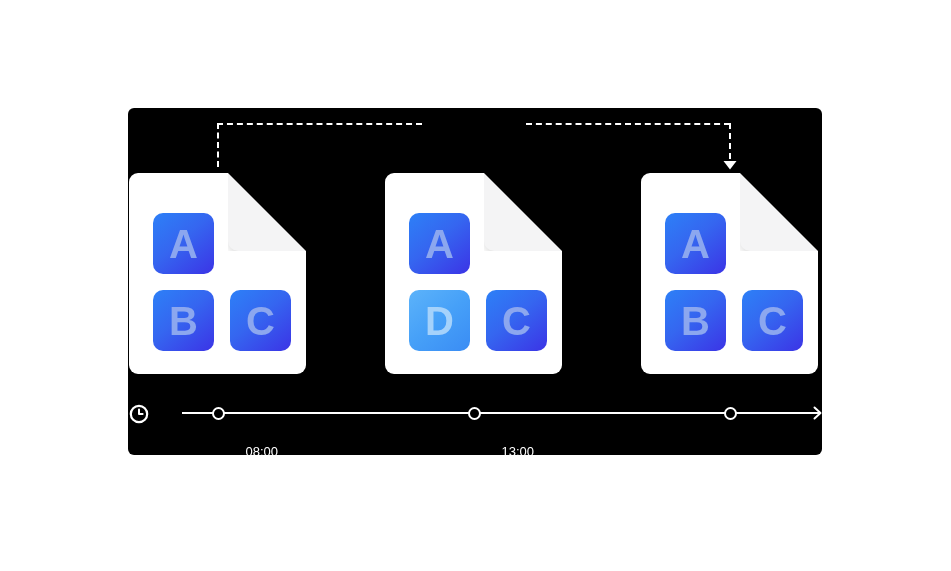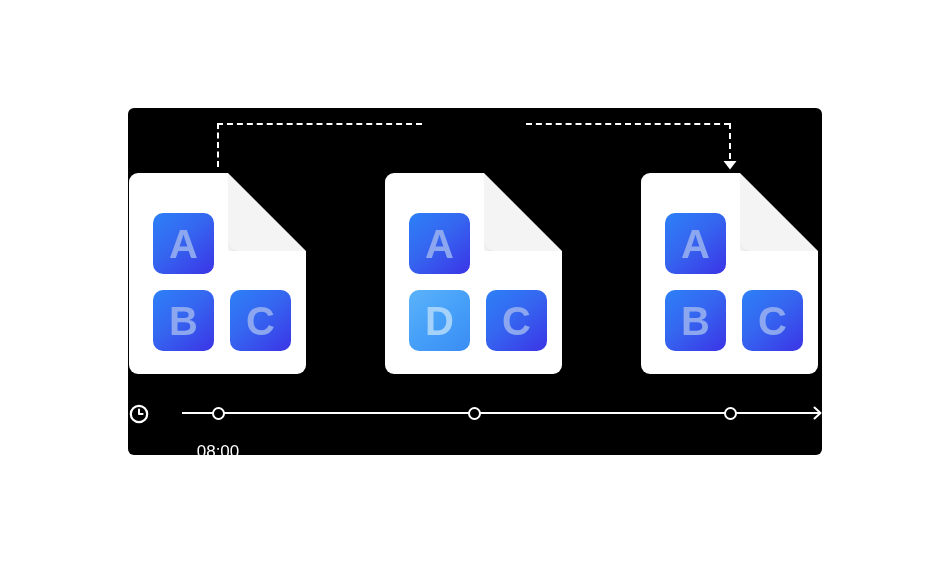--- a/index.html
+++ b/index.html
@@ -91,22 +91,22 @@
   .tl-arrow{position:absolute;left:678px;top:297px;width:16px;height:16px;}
   .tl-clock{position:absolute;left:0px;top:295px;width:22px;height:22px;}
   .tl-dot{
     position:absolute;top:299px;width:13px;height:13px;border-radius:50%;
     background:#000000;border:2px solid #ffffff;box-sizing:border-box;
   }
   .tl-dot-1{left:84px;}
   .tl-dot-2{left:340px;}
   .tl-dot-3{left:596px;}
   .tl-label{
-    position:absolute;top:333px;width:120px;text-align:center;
-    color:#ffffff;font-size:17px;line-height:21px;white-space:nowrap;
+    position:absolute;top:333px;width:120px;text-align:right;
+    color:#ffffff;font-size:13px;line-height:21px;white-space:nowrap;
   }
   .tl-label-1{left:30px;}
   .tl-label-2{left:286px;}
   .tl-label-3{left:542px;}
 </style>
 </head>
 <body>
 
 <div id="stage">
   <div class="panel">
@@ -161,16 +161,17 @@
         <svg width="16" height="16" viewBox="0 0 16 16">
           <path d="M1 8 H14 M8.5 2.5 L14.5 8 L8.5 13.5" fill="none" stroke="#ffffff" stroke-width="2" stroke-linecap="round" stroke-linejoin="round"></path>
         </svg>
       </div>
 
       <div class="tl-dot tl-dot-1"></div>
       <div class="tl-dot tl-dot-2"></div>
       <div class="tl-dot tl-dot-3"></div>
 
       <div class="tl-label tl-label-1">08:00</div>
+      <div class="tl-label tl-label-2">13:00</div>
     </div>
 
   </div>
 </div>
 
 </body></html>

